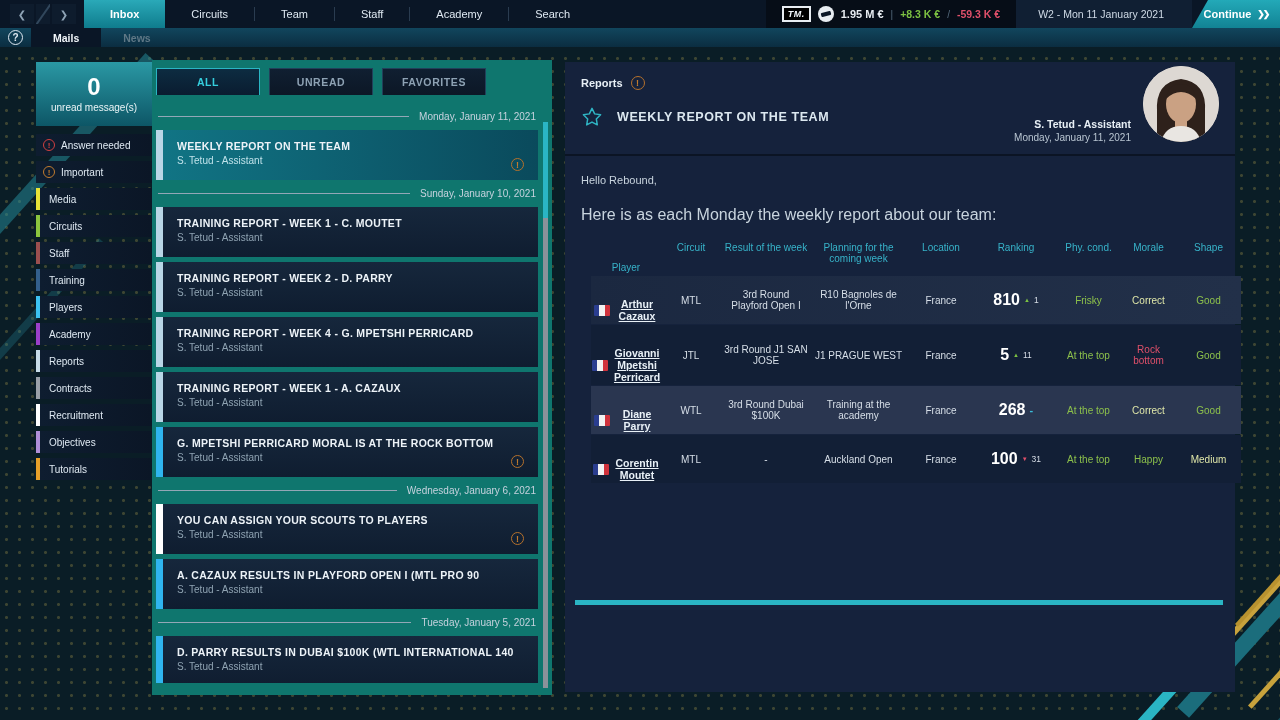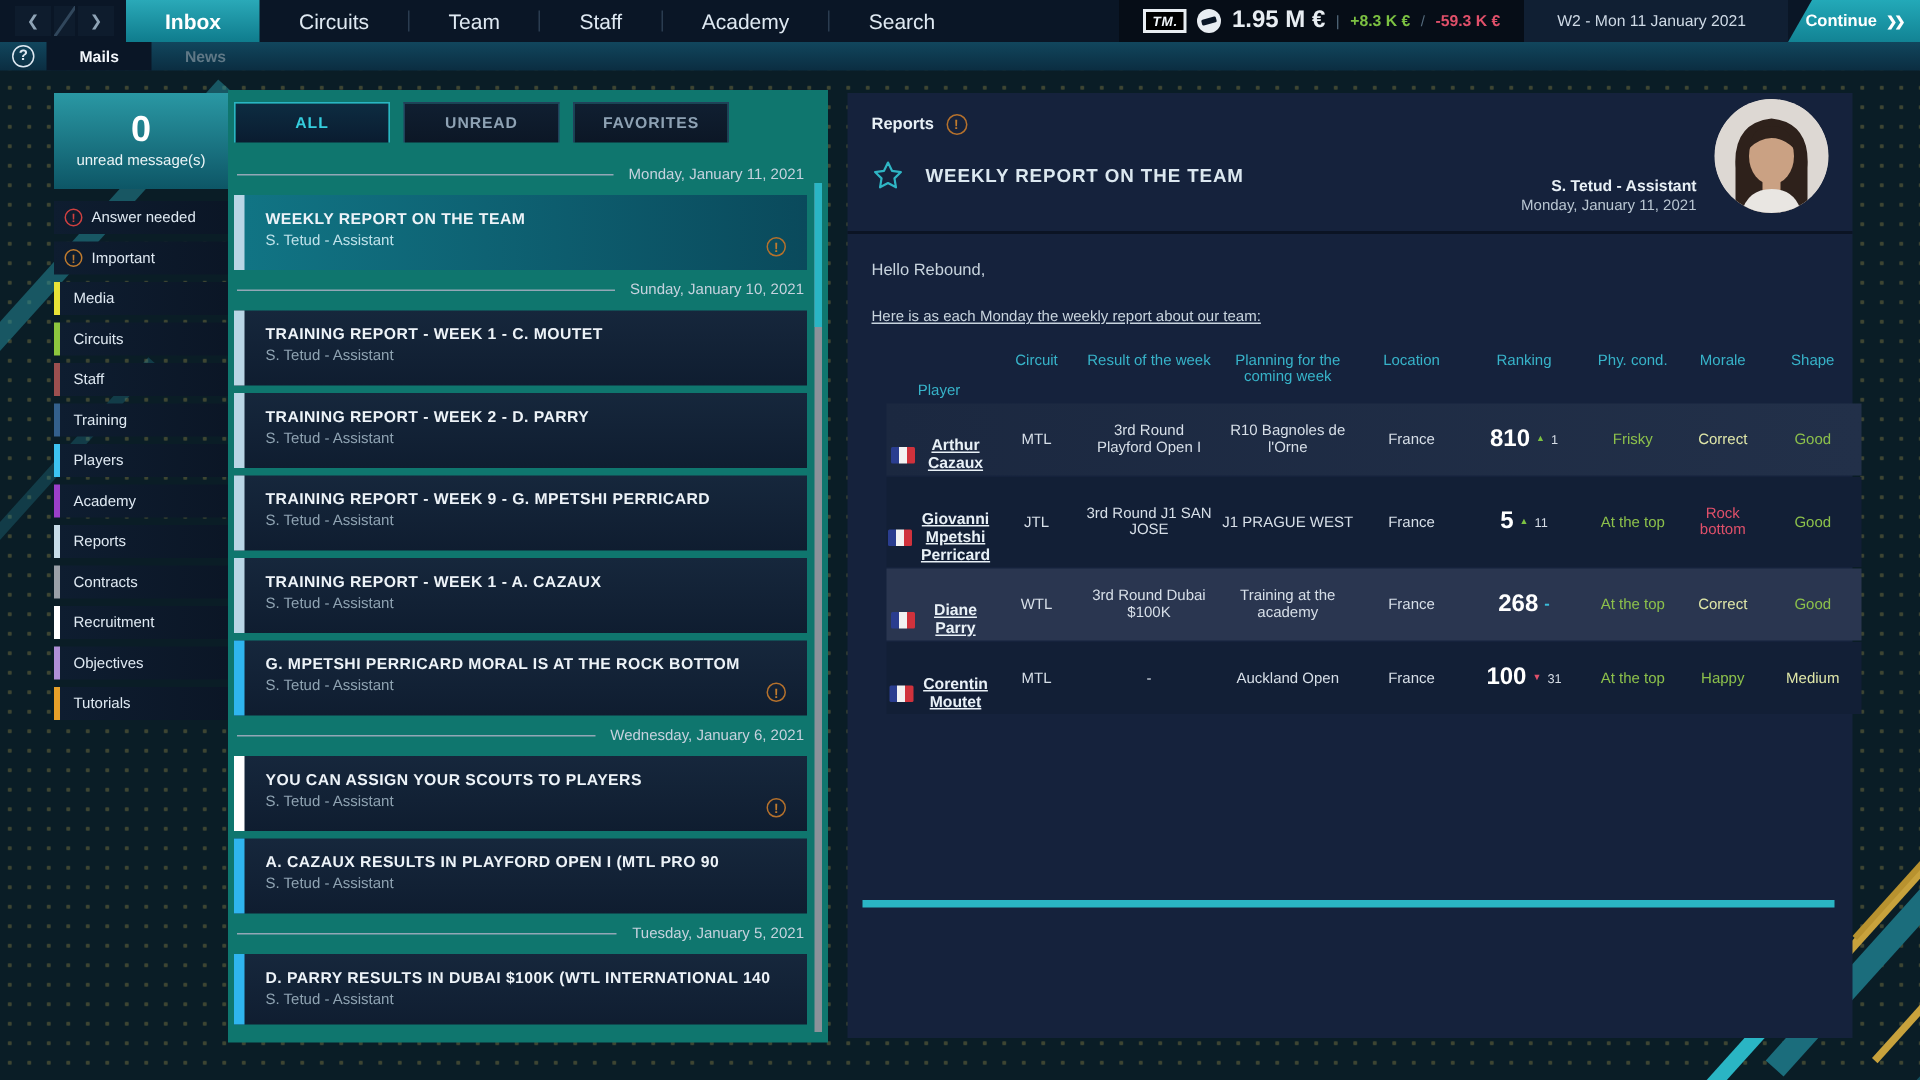--- a/index.html
+++ b/index.html
@@ -20,29 +20,29 @@
   .s5 { left:1115px; top:695px; width:95px; height:10px; background:#2ab5c4; }
   .s6 { left:1230px; top:660px; width:120px; height:5px; background:#c8a23c; }
 
   
   .top-bar { position:absolute; left:0; top:0; width:1280px; height:28px; background:#0a1626; z-index:5; display:flex; align-items:stretch; }
   .nav-arrows { display:flex; align-items:center; margin-left:10px; gap:2px; position:relative; }
   .nav-arrow { width:24px; height:20px; background:#0e1c2d; color:#8fa4b6; font-size:10px; display:flex; align-items:center; justify-content:center; }
   .nav-arrow-slash { width:14px; height:20px; background:#0e1c2d; position:relative; overflow:hidden; }
   .nav-arrow-slash::after { content:""; position:absolute; left:6px; top:-4px; width:2px; height:30px; background:#31475c; transform:rotate(35deg); }
   .nav-tabs { display:flex; align-items:stretch; margin-left:8px; }
-  .nav-tab { padding:0 26px; display:flex; align-items:center; color:#dfe9f2; font-size:14px; cursor:pointer; }
+  .nav-tab { padding:0 26px; display:flex; align-items:center; color:#dfe9f2; font-size:11px; cursor:pointer; }
   .nav-tab.active { background:linear-gradient(180deg,#2aa9b8,#0f7c8d); font-weight:bold; color:#fff; }
   .nav-sep { width:1px; height:14px; background:#2a3c50; align-self:center; }
   .top-right { margin-left:auto; display:flex; align-items:stretch; }
   .finance { display:flex; align-items:center; gap:7px; background:#060d17; padding:0 16px; }
   .tm-badge { border:2px solid #e8edf2; color:#f2f6fa; font-size:9px; font-weight:bold; font-style:italic; padding:1px 4px; background:#000; letter-spacing:.5px; }
   .money-icon { width:16px; height:16px; border-radius:50%; background:#e8edf2; position:relative; }
   .money-icon::after { content:""; position:absolute; left:3px; top:6px; width:10px; height:4px; background:#0a1626; border-radius:1px; transform:rotate(-15deg); }
-  .fin-text { font-size:16px; font-weight:bold; color:#e8edf2; }
+  .fin-text { font-size:11px; font-weight:bold; color:#e8edf2; }
   .fin-sep { color:#54播6a7c; color:#546a7c; font-size:10px; }
   .fin-pos { color:#7cc142; font-size:10.5px; font-weight:bold; }
   .fin-neg { color:#e0506a; font-size:10.5px; font-weight:bold; }
   .date-box { background:#101f33; display:flex; align-items:center; padding:0 28px 0 22px; color:#cfdae6; font-size:10.5px; }
   .continue-btn { width:88px; background:linear-gradient(180deg,#23a9b8,#128394); clip-path:polygon(16px 0,100% 0,100% 100%,0 100%); display:flex; align-items:center; justify-content:center; gap:6px; color:#fff; font-size:11px; font-weight:bold; cursor:pointer; }
   .continue-chev { font-size:9px; letter-spacing:-2px; }
 
   
   .sub-bar { position:absolute; left:0; top:28px; width:1280px; height:19px; background:linear-gradient(180deg,#11465d,#0b2d41); z-index:5; display:flex; align-items:stretch; }
   .help-icon { width:15px; height:15px; border:1.5px solid #dfe9f2; border-radius:50%; color:#dfe9f2; font-size:10px; font-weight:bold; display:flex; align-items:center; justify-content:center; align-self:center; margin:0 8px 0 8px; }
@@ -86,21 +86,21 @@
   .rep-label { font-size:11px; font-weight:bold; color:#e8f0f6; }
   .rimp { width:14px; height:14px; border:1.2px solid #b5712c; border-radius:50%; color:#c07b2e; font-size:9px; font-weight:bold; display:flex; align-items:center; justify-content:center; }
   .title-row { display:flex; align-items:center; gap:14px; padding:16px 0 0 16px; }
   .rtitle { font-size:12.5px; font-weight:bold; color:#dce8f0; letter-spacing:.6px; }
   .sender-block { position:absolute; right:104px; top:56px; text-align:right; }
   .rsender { font-size:10.5px; font-weight:bold; color:#e8f0f6; }
   .rdate { font-size:10px; color:#b9c6d2; margin-top:2px; }
   .avatar { position:absolute; right:16px; top:4px; width:76px; height:76px; border-radius:50%; overflow:hidden; background:#d8d3ce; }
   .reader-body { padding:18px 20px 0 16px; }
   .greet { font-size:11px; color:#c8d4de; }
-  .intro { font-size:10px; color:#c8d4de; margin-top:20px;text-decoration:underline; }
+  .intro { font-size:16px; color:#c8d4de; margin-top:20px; }
 
   .rtable { margin:16px 0 0 10px; width:650px; }
   .trow { display:flex; align-items:center; }
   .thead-row { min-height:30px; align-items:flex-start; }
   .tcell { text-align:center; font-size:10px; color:#d7dfe8; padding:2px 3px; display:flex; flex-direction:column; align-items:center; justify-content:center; }
   .thead-row .tcell { color:#37b3c9; justify-content:flex-start; }
   .c0{width:70px;margin-top:20px;} .c1{width:60px;} .c2{width:90px;} .c3{width:95px;} .c4{width:70px;}
   .c5{width:80px;} .c6{width:65px;} .c7{width:55px;} .c8{width:65px;}
   .drow { min-height:44px; margin-top:1px; }
   .drow:nth-child(2) { background:linear-gradient(90deg,#1b2840,#223049); }
@@ -276,21 +276,21 @@
     <span class="mbar" style="background: rgb(185, 214, 230);"></span>
     <span class="mbody">
       <div class="mtitle">TRAINING REPORT - WEEK 2 - D. PARRY</div>
       <div class="msender">S. Tetud - Assistant</div>
     </span>
 
   </div>
       <div class="mail-item">
     <span class="mbar" style="background: rgb(185, 214, 230);"></span>
     <span class="mbody">
-      <div class="mtitle">TRAINING REPORT - WEEK 9 - G. MPETSHI PERRICARD</div>
+      <div class="mtitle">TRAINING REPORT - WEEK 4 - G. MPETSHI PERRICARD</div>
       <div class="msender">S. Tetud - Assistant</div>
     </span>
 
   </div>
       <div class="mail-item">
     <span class="mbar" style="background: rgb(185, 214, 230);"></span>
     <span class="mbody">
       <div class="mtitle">TRAINING REPORT - WEEK 1 - A. CAZAUX</div>
       <div class="msender">S. Tetud - Assistant</div>
     </span>

